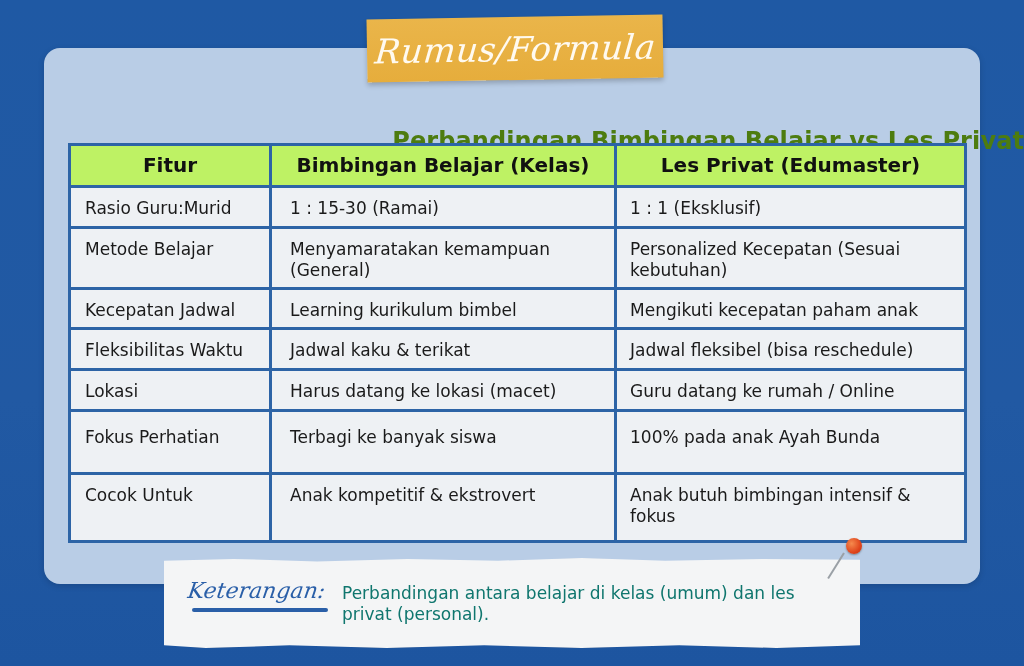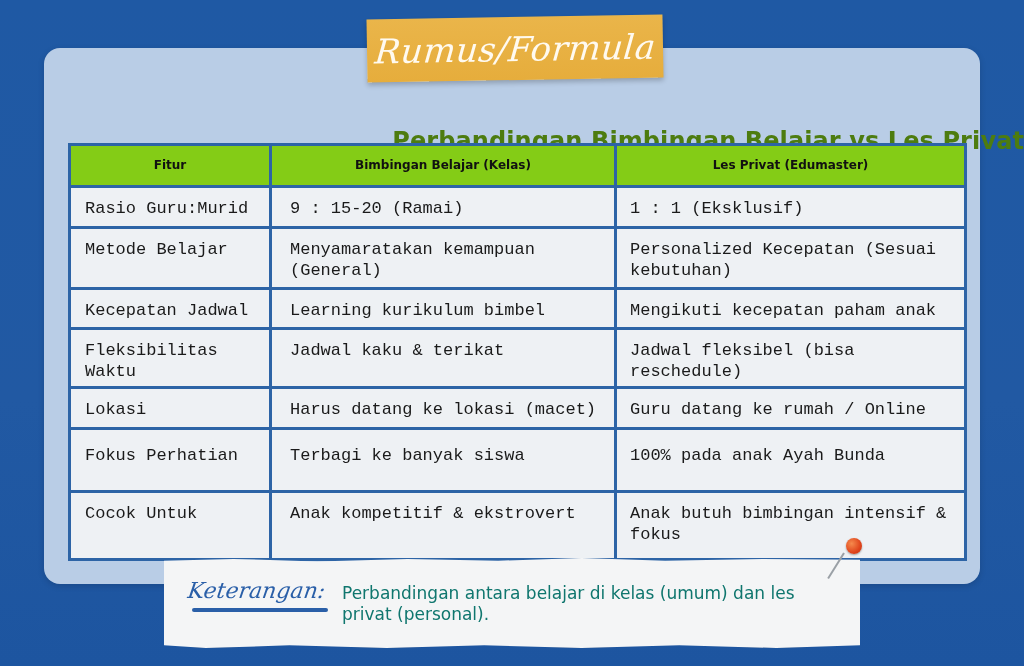--- a/index.html
+++ b/index.html
@@ -60,32 +60,31 @@
     .tbl th, .tbl td {
       border: 3px solid #2d64a6;
       text-align: left;
       vertical-align: top;
       font-family: "DejaVu Sans", "Liberation Sans", sans-serif;
       color: #1a1a1a;
       font-size: 17px;
       line-height: 21px;
     }
     .tbl th {
-      background: #84cc16;
+      background: #bef264;
       text-align: center;
       vertical-align: middle;
       font-weight: bold;
-      font-size: 12px;
+      font-size: 20px;
       height: 42px;
       color: #111;
     }
     .tbl td {
       background: #eef1f4;
       padding: 10px 12px 4px 14px;
-      font-family: Liberation Mono, monospace;
     }
     .tbl td.c2, .tbl td.c3 { padding-left: 18px; }
     .tbl td.c3 { padding-left: 13px; }
     .col1 { width: 201px; }
     .col2 { width: 345px; }
     .col3 { width: 350px; }
     .r1 td { height: 41px; }
     .r2 td { height: 61px; }
     .r3 td { height: 40px; }
     .r4 td { height: 41px; margin-top: 40px; }
@@ -167,21 +166,21 @@
   <thead>
     <tr>
       <th>Fitur</th>
       <th>Bimbingan Belajar (Kelas)</th>
       <th>Les Privat (Edumaster)</th>
     </tr>
   </thead>
   <tbody>
     <tr class="r1">
       <td class="c1">Rasio Guru:Murid</td>
-      <td class="c2">9 : 15-20 (Ramai)</td>
+      <td class="c2">1 : 15-30 (Ramai)</td>
       <td class="c3">1 : 1 (Eksklusif)</td>
     </tr>
     <tr class="r2">
       <td class="c1">Metode Belajar</td>
       <td class="c2">Menyamaratakan kemampuan (General)</td>
       <td class="c3">Personalized Kecepatan (Sesuai kebutuhan)</td>
     </tr>
     <tr class="r3">
       <td class="c1">Kecepatan Jadwal</td>
       <td class="c2">Learning kurikulum bimbel</td>

